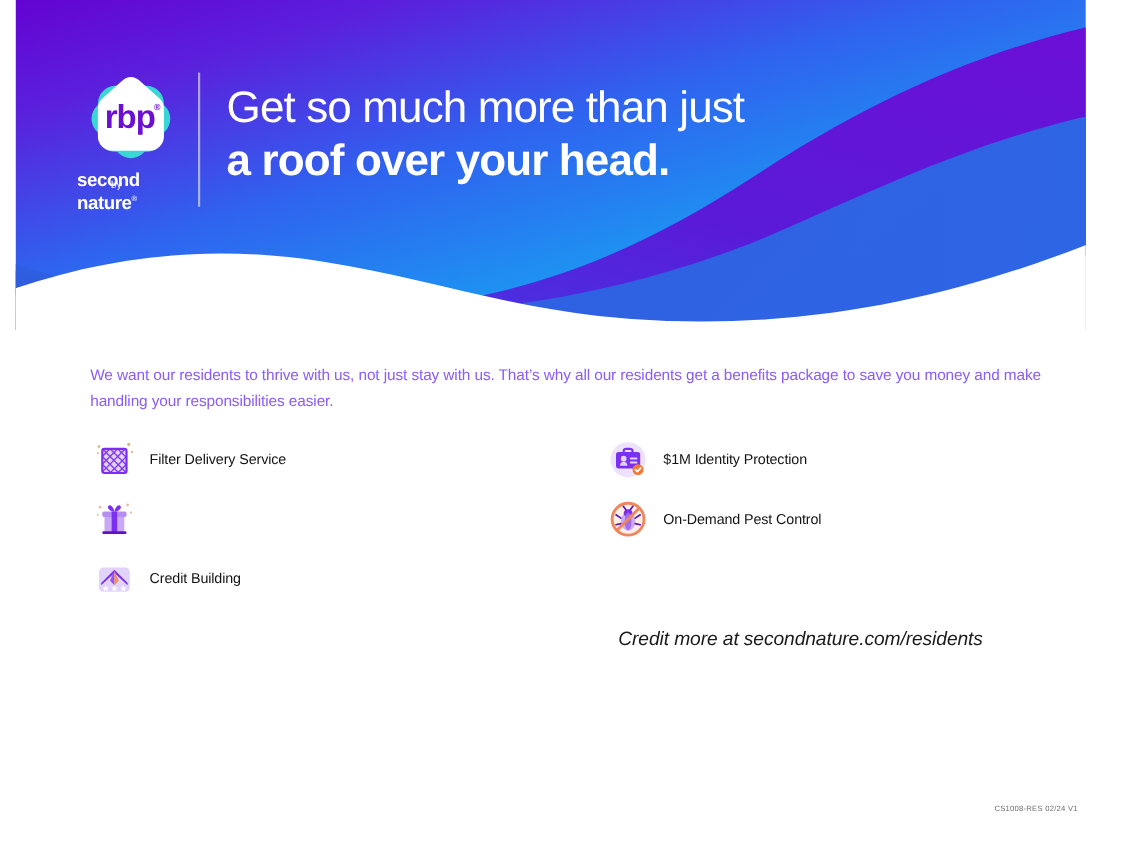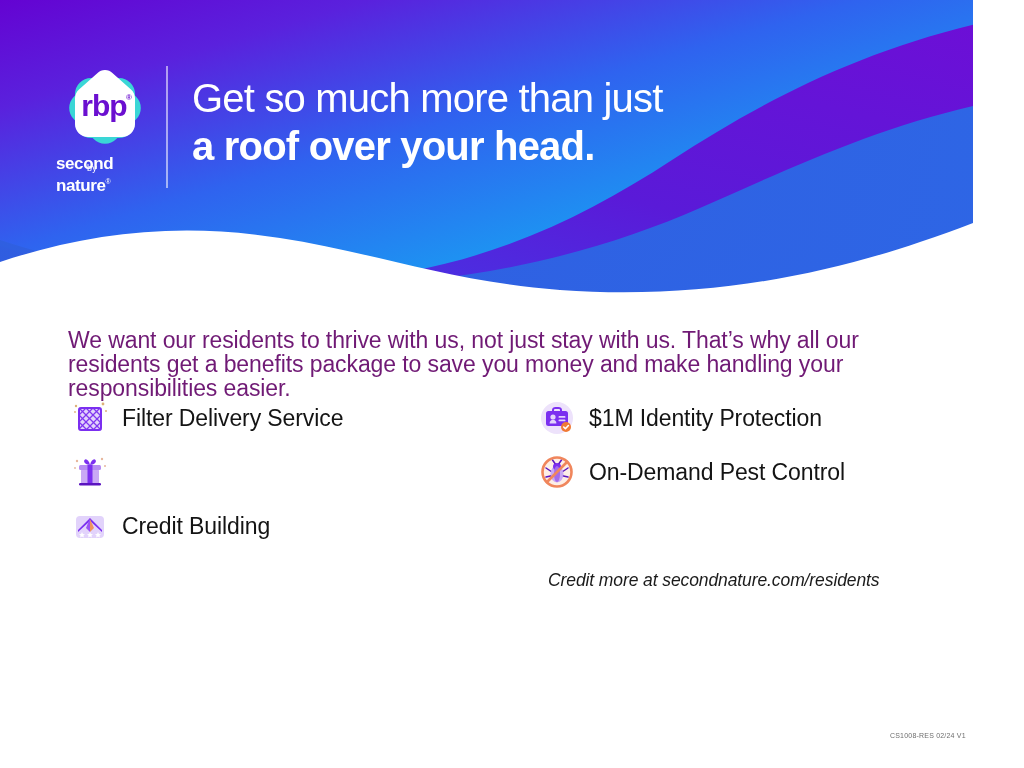--- a/index.html
+++ b/index.html
@@ -10,21 +10,21 @@
   body {
     width: 1024px;
     height: 768px;
     overflow: hidden;
     font-family: "Liberation Sans", sans-serif;
     position: relative;
   }
 
   .page {
     position: absolute;
-    left: 0; top: 0;
+    left: 14px; top: 0;
     width: 973px;
     height: 768px;
     background: #ffffff;
     overflow: hidden;
   }
 
   
   .hero {
     position: absolute;
     left: 0; top: 0;
@@ -125,23 +125,23 @@
     letter-spacing: -0.8px;
     white-space: nowrap;
   }
 
   
   .intro {
     position: absolute;
     left: 68px;
     top: 328px;
     width: 880px;
-    font-size: 23px;
+    font-size: 14px;
     line-height: 24px;
-    color: #701a75;
+    color: #8b5cf6;
     letter-spacing: -0.1px;
   }
 
   .benefits {
     position: absolute;
     left: 68px;
     top: 396px;
     width: 900px;
   }
   .bcol {
@@ -160,21 +160,21 @@
   }
   .benefit .bicon {
     width: 44px;
     height: 44px;
     flex: 0 0 44px;
     display: flex;
     align-items: center;
     justify-content: center;
   }
   .benefit .blabel {
-    font-size: 23px;
+    font-size: 13px;
     line-height: 22px;
     color: #141414;
     margin-left: 10px;
     letter-spacing: -0.1px;
     white-space: nowrap;
   }
 
   .cta {
     position: absolute;
     left: 548px;

